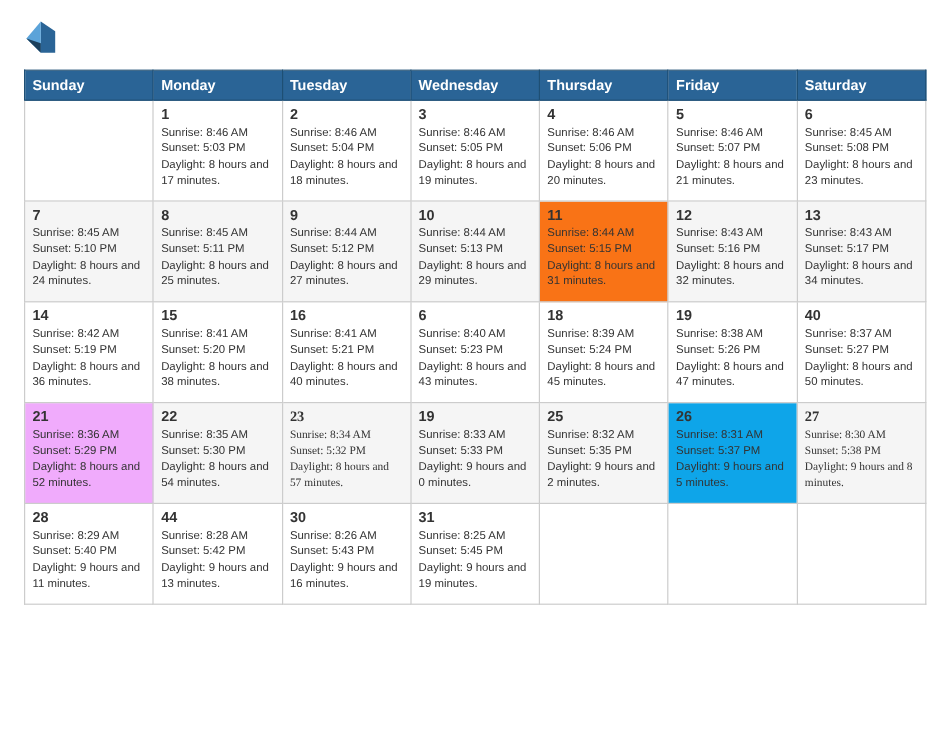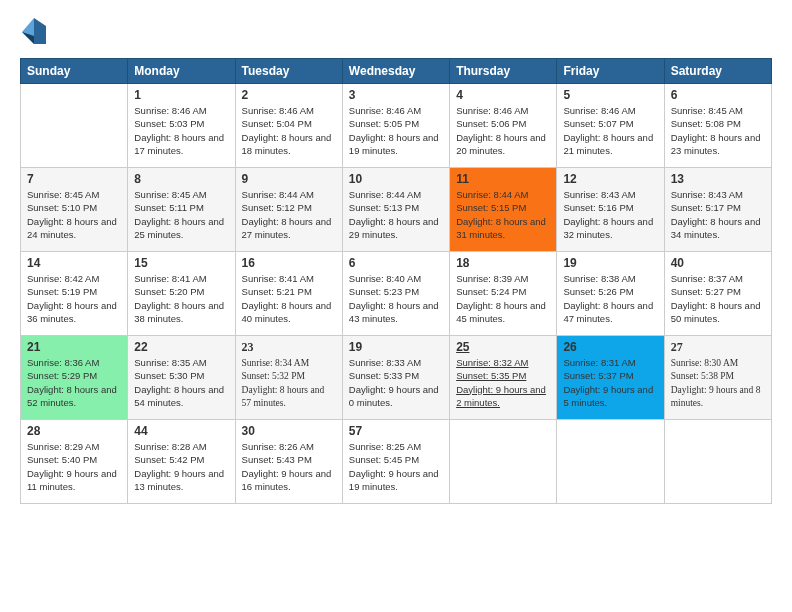--- a/index.html
+++ b/index.html
@@ -214,37 +214,37 @@
           <td>
             <span class="day-number">19</span>
             <div class="day-info">Sunrise: 8:38 AM<br>Sunset: 5:26 PM<br>Daylight: 8 hours and 47 minutes.</div>
           </td>
           <td>
             <span class="day-number">40</span>
             <div class="day-info">Sunrise: 8:37 AM<br>Sunset: 5:27 PM<br>Daylight: 8 hours and 50 minutes.</div>
           </td>
         </tr>
         <tr>
-          <td style="background: #86efac; margin-left: 42px;">
+          <td style="background: #f0abfc; margin-left: 42px;">
             <span class="day-number">21</span>
             <div class="day-info">Sunrise: 8:36 AM<br>Sunset: 5:29 PM<br>Daylight: 8 hours and 52 minutes.</div>
           </td>
           <td style="background: rgb(245, 245, 245);">
             <span class="day-number">22</span>
             <div class="day-info">Sunrise: 8:35 AM<br>Sunset: 5:30 PM<br>Daylight: 8 hours and 54 minutes.</div>
           </td>
           <td style="background: rgb(245, 245, 245); font-family: Liberation Serif, serif;">
             <span class="day-number">23</span>
             <div class="day-info">Sunrise: 8:34 AM<br>Sunset: 5:32 PM<br>Daylight: 8 hours and 57 minutes.</div>
           </td>
           <td style="background: rgb(245, 245, 245);">
             <span class="day-number">19</span>
             <div class="day-info">Sunrise: 8:33 AM<br>Sunset: 5:33 PM<br>Daylight: 9 hours and 0 minutes.</div>
           </td>
-          <td style="background: rgb(245, 245, 245); text-decoration: underline;">
+          <td style="background: rgb(245, 245, 245);">
             <span class="day-number">25</span>
             <div class="day-info">Sunrise: 8:32 AM<br>Sunset: 5:35 PM<br>Daylight: 9 hours and 2 minutes.</div>
           </td>
           <td style="background: #0ea5e9;">
             <span class="day-number">26</span>
             <div class="day-info">Sunrise: 8:31 AM<br>Sunset: 5:37 PM<br>Daylight: 9 hours and 5 minutes.</div>
           </td>
           <td style="background: rgb(245, 245, 245); font-family: Liberation Serif, serif;">
             <span class="day-number">27</span>
             <div class="day-info">Sunrise: 8:30 AM<br>Sunset: 5:38 PM<br>Daylight: 9 hours and 8 minutes.</div>
@@ -257,21 +257,21 @@
           </td>
           <td>
             <span class="day-number">44</span>
             <div class="day-info">Sunrise: 8:28 AM<br>Sunset: 5:42 PM<br>Daylight: 9 hours and 13 minutes.</div>
           </td>
           <td>
             <span class="day-number">30</span>
             <div class="day-info">Sunrise: 8:26 AM<br>Sunset: 5:43 PM<br>Daylight: 9 hours and 16 minutes.</div>
           </td>
           <td>
-            <span class="day-number">57</span>
+            <span class="day-number">31</span>
             <div class="day-info">Sunrise: 8:25 AM<br>Sunset: 5:45 PM<br>Daylight: 9 hours and 19 minutes.</div>
           </td>
           <td class="empty-cell"></td>
           <td class="empty-cell"></td>
           <td class="empty-cell"></td>
         </tr>
       </tbody>
   </table>
 </div>
 

